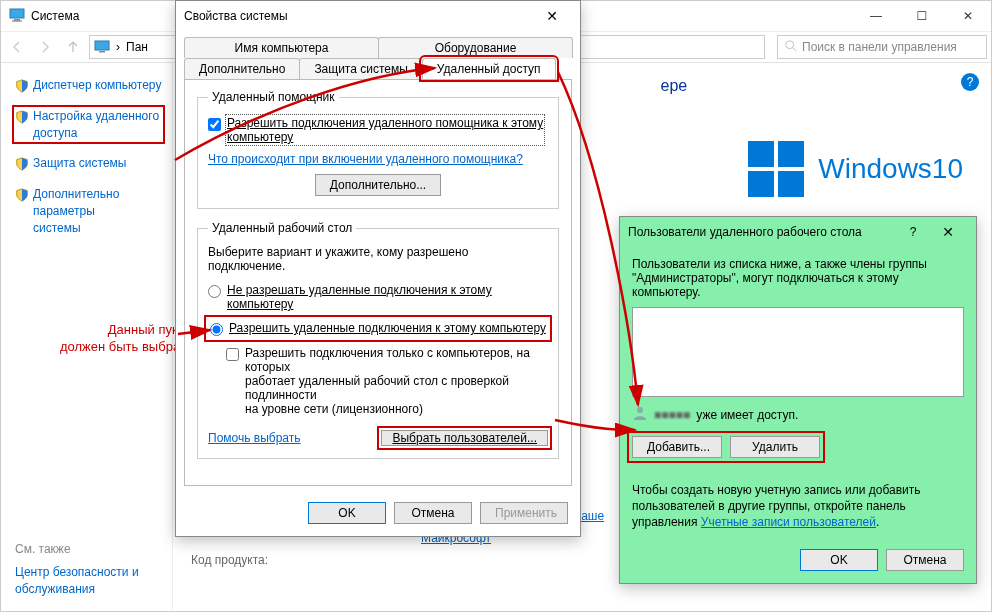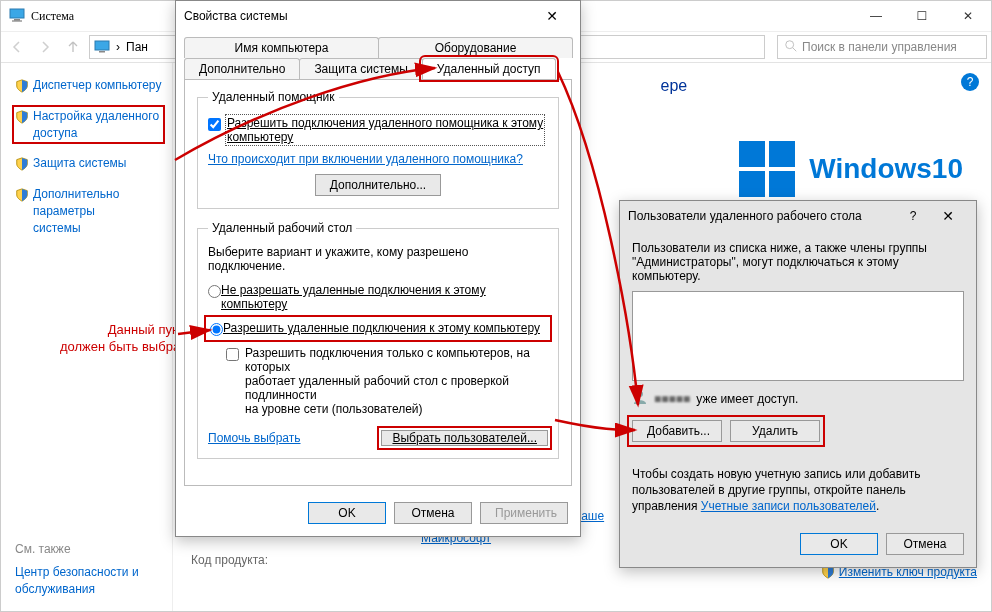--- a/index.html
+++ b/index.html
@@ -3,21 +3,21 @@
 <meta charset="utf-8">
 <style>
   * { box-sizing: border-box; margin: 0; padding: 0; font-family: "Segoe UI", Tahoma, sans-serif; }
   body { width: 992px; height: 612px; background: #fff; position: relative; overflow: hidden; font-size: 12px; }
   a.linklike { color: #0066cc; text-decoration: underline; cursor: pointer; }
 
   
   .cp-window { position: absolute; left: 0; top: 0; width: 992px; height: 612px; border: 1px solid #ccc; background: #fff; }
   .cp-titlebar { height: 30px; display: flex; align-items: center; padding: 0 8px; }
   .cp-titlebar .icon svg { width: 16px; height: 16px; }
-  .cp-titlebar .title { margin-left: 6px; font-size: 12px; font-family: Liberation Serif, serif; }
+  .cp-titlebar .title { margin-left: 6px; font-size: 12px; }
   .winctrls { position: absolute; top: 0; right: 0; height: 30px; display: flex; }
   .winctrls .ctl { width: 46px; height: 30px; display: flex; align-items: center; justify-content: center; color: #333; font-size: 12px; }
 
   .cp-toolbar { height: 32px; border-top: 1px solid #eee; border-bottom: 1px solid #e3e3e3; display: flex; align-items: center; padding: 0 4px; gap: 4px; }
   .navicon { width: 24px; height: 24px; display:flex; align-items:center; justify-content:center; opacity: .4; }
   .addressbar { flex: 1; height: 24px; border: 1px solid #ccc; background: #fff; display: flex; align-items: center; padding: 0 4px; gap: 6px; }
   .addressbar .mini { width:16px; height:16px; }
   .searchbox { width: 210px; height: 24px; border:1px solid #ccc; padding: 11px 6px; display:flex; align-items:center; color:#888; }
   .searchbox .sicon { margin-right:4px; opacity:.6; }
 
@@ -44,46 +44,46 @@
   .dlg-tabs { padding: 6px 8px 0 8px; }
   .tabrow { display:flex; gap:0; }
   .tab { border:1px solid #bbb; border-bottom:none; background:#f4f4f4; padding: 3px 14px; font-size:12px; border-radius: 3px 3px 0 0; margin-right:-1px; }
   .tab.active { background:#fff; }
   .tab.hlred { outline:2px solid #c00; outline-offset:1px; }
   .dlg-panel { border:1px solid #bbb; margin: 0 8px 8px 8px; padding: 10px 12px 14px 12px; }
   fieldset.group { border:1px solid #ccc; padding: 10px 10px 12px 10px; margin-bottom: 12px; }
   fieldset.group legend { padding: 0 4px; font-size:12px; }
   .chk { display:flex; gap:6px; align-items:flex-start; margin: 2px 0; }
   .chk input { margin-top:2px; }
-  .radio { display:flex; align-items:flex-start; margin: 8px 0; }
+  .radio { display:flex; gap:6px; align-items:flex-start; margin: 8px 0; }
   .radio input { margin-top:2px; }
   .radio.hlred { outline:2px solid #c00; outline-offset:2px; padding:2px; }
   .btn { border:1px solid #999; background:#e9e9e9; padding: 3px 14px; font-size:12px; }
   .btn.primary { border:1px solid #0078d7; }
   .rightbtn { display:flex; justify-content:center; margin-top:8px; }
   .underlined { text-decoration: underline; }
   .dashedbox { outline:1px dotted #555; outline-offset:1px; display:inline-block; }
 
   .dlg-footer { display:flex; justify-content:flex-end; gap:8px; padding: 8px 12px 12px 0; }
 
   
-  .dlg2 { position:absolute; left: 619px; top: 200px; width: 358px; border:1px solid #888; background:#e5e5e5; box-shadow: 0 4px 14px rgba(0,0,0,.25); }
+  .dlg2 { position:absolute; left: 619px; top: 216px; width: 358px; border:1px solid #888; background:#86efac; box-shadow: 0 4px 14px rgba(0,0,0,.25); }
   .dlg2-titlebar { height:30px; display:flex; align-items:center; padding:0 8px; font-size:12px; }
   .dlg2-titlebar .q { margin-left:auto; width:30px; text-align:center; }
   .dlg2-titlebar .x { width:40px; text-align:center; font-size:14px; }
   .dlg2-body { padding: 10px 12px; font-size:12px; }
   .listbox { width:100%; height:90px; border:1px solid #999; margin:8px 0; background:#fff; }
   .btnrow { display:flex; gap:8px; margin:6px 0 10px 0; }
   .dlg2-footer { display:flex; justify-content:flex-end; gap:8px; padding: 8px 12px 12px 0; }
 
   
   .brand { position:absolute; right: 28px; top: 140px; display:flex; align-items:center; gap:14px; }
   .brand .logo { width:56px; height:56px; display:grid; grid-template-columns:1fr 1fr; grid-template-rows:1fr 1fr; gap:4px; }
   .brand .logo div { background:#0078d7; }
-  .brand .txt { color:#0078d7; font-size:28px; font-weight:700; }
+  .brand .txt { color:#0078d7; font-size:28px; font-weight:400; }
 
   .helpicon { position:absolute; right:12px; top:72px; width:18px; height:18px; border-radius:50%; background:#0078d7; color:#fff; font-size:12px; display:flex; align-items:center; justify-content:center; }
 
   
   .arrows { position:absolute; left:0; top:0; width:992px; height:612px; pointer-events:none; }
 
   .seealso { position:absolute; left:14px; top: 540px; width:158px; color:#888; line-height:1.4; }
   .seealso a { color:#0066cc; display:block; margin-top:6px; }
 </style>
 </head>
@@ -286,21 +286,21 @@
       </div>
       <div class="radio hlred">
         <input type="radio" name="rd" checked="" style="">
         <span class="underlined">Разрешить удаленные подключения к этому компьютеру</span>
       </div>
       <div class="chk" style="margin-left:18px; margin-top:6px;">
         <input type="checkbox" style="">
         <span>
           <span>Разрешить подключения только с компьютеров, на которых</span><br>
           <span>работает удаленный рабочий стол с проверкой подлинности</span><br>
-          <span>на уровне сети (пользователей)</span>
+          <span>на уровне сети (лицензионного)</span>
         </span>
       </div>
       <div style="display:flex; align-items:center; margin-top:14px;">
         <a class="linklike">Помочь выбрать</a>
         <div style="margin-left:auto; outline:2px solid #c00; outline-offset:2px;">
           <button class="btn" style="padding:0 10px">
             <span class="underlined">Выбрать пользователей...</span>
           </button>
         </div>
       </div>

